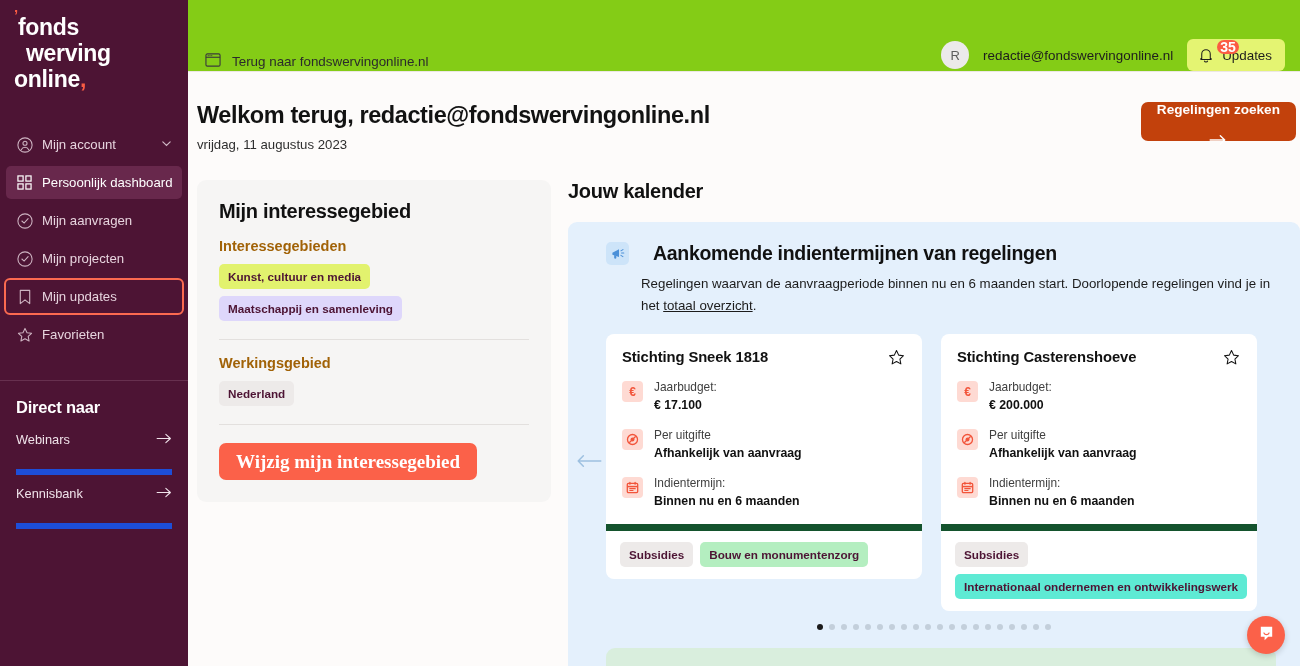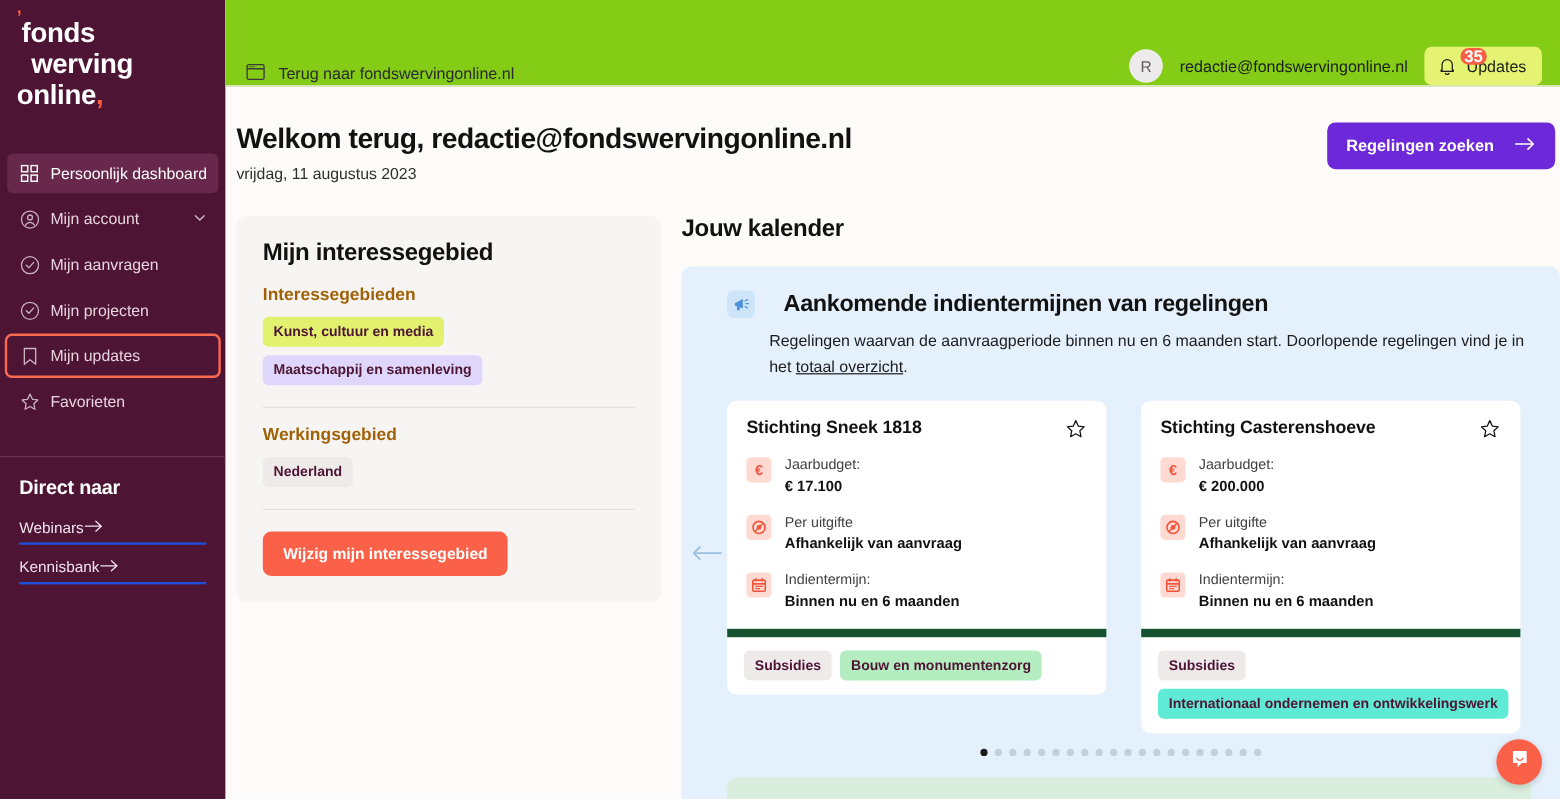--- a/index.html
+++ b/index.html
@@ -71,24 +71,24 @@
   .divider-h { height: 1px; background: #67304f; margin-top: 24px; }
 
   .direct {
     padding: 17px 16px 0 16px;
   }
   .direct h3 {
     color: #ffffff; font-size: 16.5px; font-weight: bold;
     margin-bottom: 13px; letter-spacing: -.2px;
   }
   .direct-link {
-    display: flex; align-items: center; 
+    display: flex; align-items: center; justify-content: space-between;
     color: #f0e3ea; font-size: 12.8px;
-    padding: 2px 0 5px 0;
-    border-bottom: 2px solid #1d4ed8;
+    padding: 2px 0 22px 0;
+    border-bottom: 6px solid #1d4ed8;
     margin-bottom: 9px;
     cursor: pointer;
   }
 
   
   .main { flex: 1; height: 666px; background: #fdfbfa; position: relative; overflow: hidden; }
   .topbar {
     height: 72px; background: #84cc16;
     border-bottom: 1px solid #ece7e4;
     display: flex; align-items: flex-end;
@@ -129,24 +129,25 @@
   }
   .welcome-txt { padding-left: 9px; }
   .welcome h1 {
     font-size: 23.5px; font-weight: bold; color: #121212;
     letter-spacing: -.4px;
   }
   .welcome .date { font-size: 13.2px; color: #2e2e2e; margin-top: 8px; }
   .search-btn {
     margin-left: auto; margin-right: 4px;
     display: flex; align-items: center; gap: 17px;
-    background: #6d28d9; border: none; border-radius: 7px;
+    background: #c2410c; border: none; border-radius: 7px;
     color: #fff; font-size: 13.6px; font-weight: bold;
     font-family: inherit; height: 39px; padding: 0 16px;
     cursor: pointer;
+    flex-direction: column;
   }
 
   .content { display: flex; padding: 28px 0 0 9px; gap: 17px; }
 
   
   .interest-card {
     width: 354px; min-width: 354px;
     background: #f6f5f4; border-radius: 9px;
     padding: 20px 22px 22px 22px;
     align-self: flex-start;
@@ -163,21 +164,21 @@
   }
   .chip.lime { background: #e2f26e; }
   .chip.lilac { background: #ded7fb; }
   .chip.grey { background: #edeae9; }
   .chip.green { background: #b4eec0; }
   .chip.blue { background: #5eead4; color: #4d1434; }
   .hr { height: 1px; background: #e3e0de; margin: 18px 0 0 0; }
   .wijzig-btn {
     margin-top: 18px;
     background: #fb6149; border: none; border-radius: 7px;
-    color: #fff; font-size: 13px; font-weight: bold; font-family: Liberation Sans, sans-serif;
+    color: #fff; font-size: 19px; font-weight: bold; font-family: Liberation Serif, serif;
     height: 37px; padding: 0 17px; cursor: pointer;
   }
 
   
   .calendar { flex: 1; padding-right: 0; }
   .calendar h2 {
     font-size: 20px; font-weight: bold; color: #111;
     letter-spacing: -.3px; margin-bottom: 19px;
   }
   .cal-panel {
@@ -193,21 +194,21 @@
     display: flex; align-items: center; justify-content: center;
     flex: 0 0 23px;
   }
   .panel-title { font-size: 19.5px; font-weight: bold; color: #111; letter-spacing: -.3px; }
   .panel-desc {
     font-size: 13.3px; color: #1c1c1c; line-height: 22px;
     margin: 8px 0 0 35px; max-width: 675px;
   }
   .panel-desc a { color: #1c1c1c; text-decoration: underline; cursor: pointer; }
 
-  .cards-row { display: flex; gap: 29px; padding: 17px 24px 0 38px; align-items: flex-start; }
+  .cards-row { display: flex; gap: 19px; padding: 17px 24px 0 38px; align-items: flex-start; }
   .reg-card {
     background: #fff; border-radius: 8px;
     width: 316px; min-width: 316px;
     padding: 15px 0 0 0;
   }
   .reg-head {
     display: flex; align-items: flex-start;
     padding: 0 17px 0 16px;
   }
   .reg-title { font-size: 14.8px; font-weight: bold; color: #111; letter-spacing: -.1px; }
@@ -261,46 +262,46 @@
 
   <aside class="sidebar">
     <div class="logo">
       <span class="tick">’</span>
       <div class="l1">fonds</div>
       <div class="l2">werving</div>
       <div class="l3"><span>online</span><span class="comma">,</span></div>
     </div>
 
     <nav class="nav">
+      <div class="nav-item">
+        <span class="ico">
+          <svg width="16" height="16" viewBox="0 0 18 18">
+              <circle cx="9" cy="9" r="8" fill="none" stroke="#cdb3c1" stroke-width="1.2"></circle>
+              <circle cx="9" cy="7" r="2.3" fill="none" stroke="#cdb3c1" stroke-width="1.2"></circle>
+              <path d="M4.6 14.6c1-2 2.6-3 4.4-3s3.4 1 4.4 3" fill="none" stroke="#cdb3c1" stroke-width="1.2"></path>
+            </svg>
+        </span>
+        <span class="label">Mijn account</span>
+        <span class="chev">
+          <svg width="11" height="11" viewBox="0 0 12 12">
+              <path d="M2 4.2 L6 8 L10 4.2" fill="none" stroke="#e7d4de" stroke-width="1.3" stroke-linecap="round"></path>
+            </svg>
+        </span>
+      </div>
+
       <div class="nav-item active">
         <span class="ico">
           <svg width="15" height="15" viewBox="0 0 16 16">
               <rect x="1" y="1" width="5.5" height="5.5" fill="none" stroke="#fff" stroke-width="1.3"></rect>
               <rect x="9.5" y="1" width="5.5" height="5.5" fill="none" stroke="#fff" stroke-width="1.3"></rect>
               <rect x="1" y="9.5" width="5.5" height="5.5" fill="none" stroke="#fff" stroke-width="1.3"></rect>
               <rect x="9.5" y="9.5" width="5.5" height="5.5" fill="none" stroke="#fff" stroke-width="1.3"></rect>
             </svg>
         </span>
         <span class="label">Persoonlijk dashboard</span>
-      </div>
-
-      <div class="nav-item">
-        <span class="ico">
-          <svg width="16" height="16" viewBox="0 0 18 18">
-              <circle cx="9" cy="9" r="8" fill="none" stroke="#cdb3c1" stroke-width="1.2"></circle>
-              <circle cx="9" cy="7" r="2.3" fill="none" stroke="#cdb3c1" stroke-width="1.2"></circle>
-              <path d="M4.6 14.6c1-2 2.6-3 4.4-3s3.4 1 4.4 3" fill="none" stroke="#cdb3c1" stroke-width="1.2"></path>
-            </svg>
-        </span>
-        <span class="label">Mijn account</span>
-        <span class="chev">
-          <svg width="11" height="11" viewBox="0 0 12 12">
-              <path d="M2 4.2 L6 8 L10 4.2" fill="none" stroke="#e7d4de" stroke-width="1.3" stroke-linecap="round"></path>
-            </svg>
-        </span>
       </div>
 
       <div class="nav-item">
         <span class="ico">
           <svg width="16" height="16" viewBox="0 0 18 18">
               <circle cx="9" cy="9" r="8" fill="none" stroke="#cdb3c1" stroke-width="1.2"></circle>
               <path d="M5.5 9 L8 11.3 L12.5 6.3" fill="none" stroke="#cdb3c1" stroke-width="1.2" stroke-linecap="round"></path>
             </svg>
         </span>
         <span class="label">Mijn aanvragen</span>

